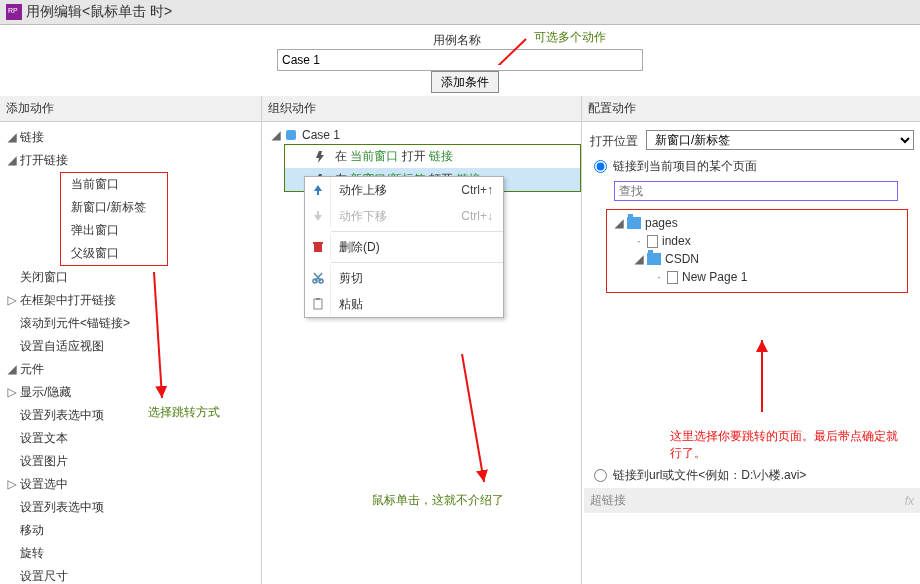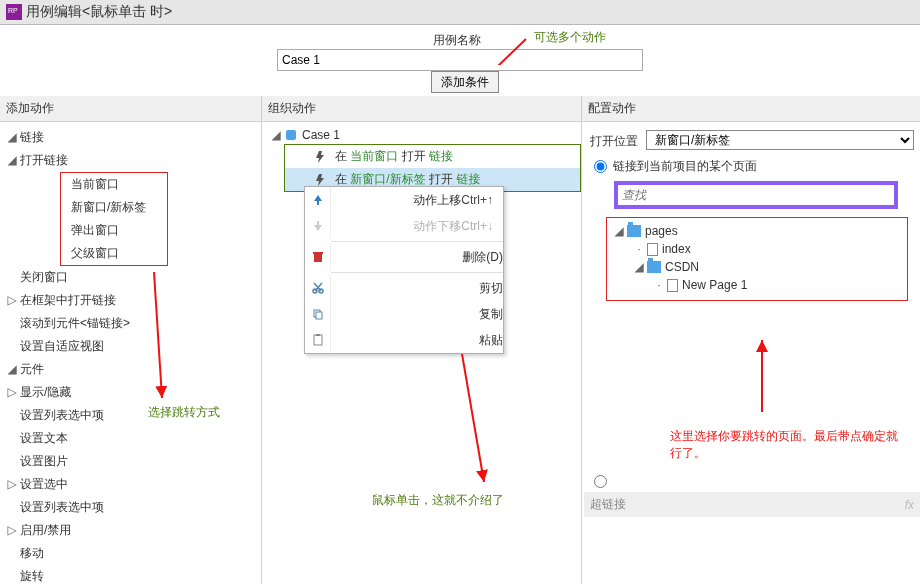--- a/index.html
+++ b/index.html
@@ -42,36 +42,36 @@
   .mid-act { padding-left: 4px; }
   .mid-case { display:flex; align-items:center; padding:2px 0 2px 4px; }
   .light-icon { width:14px; height:14px; display:inline-block; margin-right:4px; }
   .light-icon svg { display:block; }
   .mid-line { display:flex; align-items:center; padding:3px 0 3px 28px; }
   .mid-line.sel { background:#cde6f7; }
   .mid-txt1 { margin-left:4px; }
   .g { color:#2f8a2f; }
   .rbx { border:1px solid #4d7c0f; margin-left:18px; }
 
-  .ctxmenu { position:absolute; left: 42px; top: 64px; width: 200px; background:#fff; border:1px solid #b0b0b0; box-shadow: 2px 2px 4px rgba(0,0,0,.2); text-align: right; }
+  .ctxmenu { position:absolute; left: 42px; top: 54px; width: 200px; background:#fff; border:1px solid #b0b0b0; box-shadow: 2px 2px 4px rgba(0,0,0,.2); }
   .mitem { display:flex; align-items:center; height:26px; }
   .micon { width:26px; display:flex; justify-content:center; align-items:center; border-right:1px solid #eee; height:100%; }
   .mtxt { flex:1; padding-left:8px; }
   .mkey { padding-right:10px; color:#444; }
   .mitem.dis .mtxt, .mitem.dis .mkey, .mitem.dis .micon { color:#b0b0b0; }
   .msep { height:1px; background:#e0e0e0; margin:2px 0 2px 26px; }
 
   
   .cfg-row { display:flex; align-items:flex-end; padding:4px 6px; }
   .cfg-lbl { width:56px; }
   .cfg-sel { flex:1; height:20px; border:1px solid #888; background:#fff; padding:0 4px; font-size:12px; }
   .radio-row { padding:4px 6px 4px 10px; display:flex; align-items:center; }
   .radio-row input { margin-right:6px; }
   .search-row { padding:2px 22px 4px 30px; }
-  .search-in { width:100%; height:28px; border:4px solid #8b5cf6; padding:0 4px; font-style:italic; color:#888; font-size:12px; }
+  .search-in { width:100%; height:20px; border:1px solid #8b5cf6; padding:0 4px; color:#888; font-size:12px; }
   .pages-box { margin: 4px 12px 0 22px; border:1px solid #d22; padding: 4px 4px 6px 4px; }
   .pline { display:flex; align-items:center; padding:2px 0; }
   .pline .tw { color:#666; }
   .folder-icon { width:14px; height:12px; background:#4ea4e6; display:inline-block; margin-right:4px; position:relative; }
   .folder-icon:before { content:""; position:absolute; top:-3px; left:1px; width:5px; height:3px; background:#4ea4e6; }
   .page-icon { width:11px; height:13px; border:1px solid #888; display:inline-block; margin-right:4px; background:#fff; position:relative; }
   .pin1 { padding-left: 2px; }
   .pin2 { padding-left: 22px; }
   .pin3 { padding-left: 42px; }
   .anno-block { color:#e11; padding:6px 8px; position:absolute; }
@@ -125,21 +125,20 @@
         <li class="indent1"><span class="tw">▷</span><span>在框架中打开链接</span></li>
         <li class="indent2 leaf"><span class="tw blank">·</span><span>滚动到元件&lt;锚链接&gt;</span></li>
         <li class="indent2 leaf"><span class="tw blank">·</span><span>设置自适应视图</span></li>
         <li class="indent0"><span class="tw">◢</span><span>元件</span></li>
         <li class="indent1"><span class="tw">▷</span><span>显示/隐藏</span></li>
         <li class="indent2 leaf"><span class="tw blank">·</span><span>设置列表选中项</span></li>
         <li class="indent2 leaf"><span class="tw blank">·</span><span>设置文本</span></li>
         <li class="indent2 leaf"><span class="tw blank">·</span><span>设置图片</span></li>
         <li class="indent1"><span class="tw">▷</span><span>设置选中</span></li>
         <li class="indent2 leaf"><span class="tw blank">·</span><span>设置列表选中项</span></li>
-        <li class="indent1"><span class="tw">▷</span><span>启用/禁用</span></li>
         <li class="indent2 leaf"><span class="tw blank">·</span><span>移动</span></li>
         <li class="indent2 leaf"><span class="tw blank">·</span><span>旋转</span></li>
         <li class="indent2 leaf"><span class="tw blank">·</span><span>设置尺寸</span></li>
       </ul>
       <span class="anno-red" style="position:absolute; left:148px; top:282px;">选择跳转方式</span>
       <svg class="overlay" width="262" height="300">
         <defs>
             <marker id="ah2" markerWidth="8" markerHeight="8" refX="6" refY="3" orient="auto">
               <path d="M0,0 L6,3 L0,6 Z" fill="#e11"></path>
             </marker>
@@ -213,29 +212,20 @@
         <div class="msep"></div>
         <div class="mitem">
           <span class="micon">
               <svg width="14" height="14">
                 <circle cx="4" cy="10" r="2" fill="none" stroke="#58a" stroke-width="1.5"></circle>
                 <circle cx="10" cy="10" r="2" fill="none" stroke="#58a" stroke-width="1.5"></circle>
                 <path d="M4 10 L11 2 M10 10 L3 2" stroke="#58a" stroke-width="1.5"></path>
               </svg>
             </span>
           <span class="mtxt">剪切</span>
-        </div>
-        <div class="mitem">
-          <span class="micon">
-              <svg width="14" height="14">
-                <rect x="3" y="3" width="6" height="7" fill="none" stroke="#58a"></rect>
-                <rect x="5" y="5" width="6" height="7" fill="#fff" stroke="#58a"></rect>
-              </svg>
-            </span>
-          <span class="mtxt">复制</span>
         </div>
         <div class="mitem">
           <span class="micon">
               <svg width="14" height="14">
                 <rect x="3" y="2" width="8" height="10" fill="none" stroke="#888"></rect>
                 <rect x="5" y="1" width="4" height="2" fill="#888"></rect>
               </svg>
             </span>
           <span class="mtxt">粘贴</span>
         </div>
@@ -297,20 +287,21 @@
             <marker id="ah4" markerWidth="8" markerHeight="8" refX="6" refY="3" orient="auto">
               <path d="M0,0 L6,3 L0,6 Z" fill="#e11"></path>
             </marker>
           </defs>
         <line x1="180" y1="290" x2="180" y2="218" stroke="#e11" stroke-width="2" marker-end="url(#ah4)"></line>
       </svg>
       <div class="anno-block" style="left:80px; top:300px; width:250px;">这里选择你要跳转的页面。最后带点确定就行了。</div>
 
       <div class="radio-row radio-bottom">
         <input type="radio" style="">
+        <span>链接到url或文件&lt;例如：D:\小楼.avi&gt;</span>
       </div>
       <div class="hl-row">
         <span>超链接</span>
         <span class="fx">fx</span>
       </div>
     </div>
   </div>
 
 </div>
 

